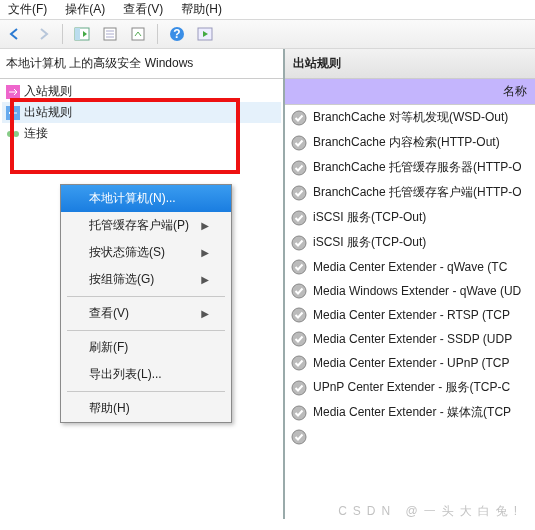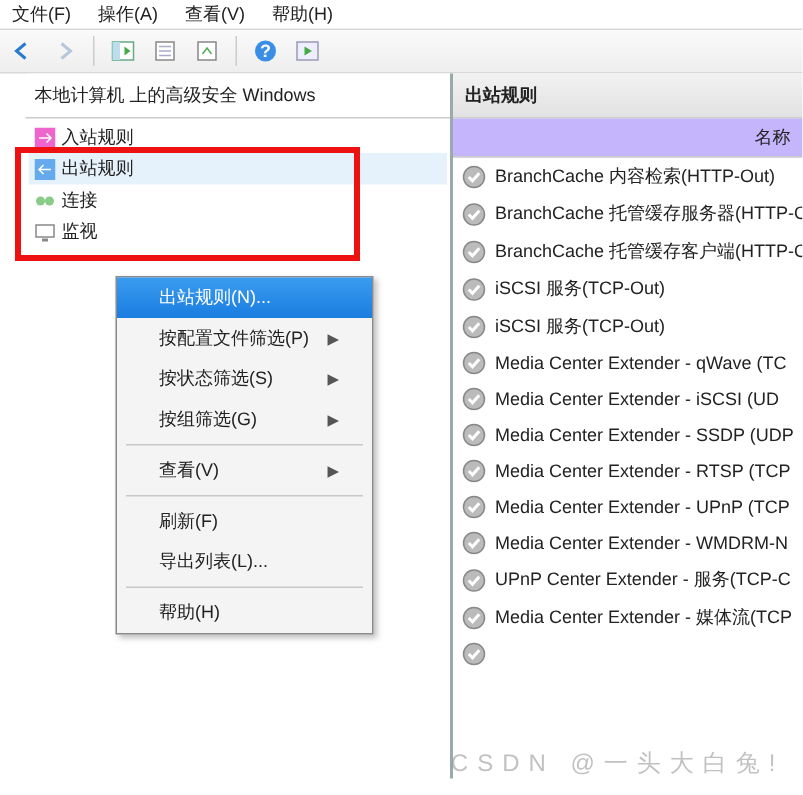--- a/index.html
+++ b/index.html
@@ -3,40 +3,40 @@
 <meta charset="utf-8">
 <style>
   *{box-sizing:border-box;margin:0;padding:0;font-family:"Microsoft YaHei","Segoe UI",Tahoma,sans-serif;font-size:12px;color:#222;}
   body{width:535px;height:530px;background:#fff;overflow:hidden;position:relative;}
   .menubar{display:flex;gap:18px;padding:1px 8px;background:#fff;}
   .menubar span{cursor:default;}
   .toolbar{display:flex;align-items:center;gap:6px;padding:2px 4px;border-top:1px solid #d8d8d8;border-bottom:1px solid #d8d8d8;background:linear-gradient(#fafafa,#eee);height:30px;}
   .toolbar .sep{width:1px;height:20px;background:#ccc;margin:0 2px;}
   .tool-btn{width:22px;height:22px;display:flex;align-items:center;justify-content:center;border:1px solid transparent;border-radius:2px;}  
   .body{position:relative;display:flex;height:calc(100% - 60px);}
-  .left-pane{width:285px;border-right:2px solid #9aa;background:#fff;position:relative;margin-left:17px;}
+  .left-pane{width:285px;border-right:2px solid #9aa;background:#fff;position:relative;}
   .tree-header{font-weight:400;padding:6px 6px;border-bottom:1px solid #ccc;white-space:nowrap;overflow:hidden;}
   .tree{padding:2px 2px;}
   .tree-item{display:flex;align-items:center;gap:4px;padding:2px 4px;white-space:nowrap;}
   .tree-icon{width:14px;height:14px;display:inline-block;}
   .sel{background:#e5f1fb;}
   .ctx-menu{position:absolute;left:60px;top:135px;width:172px;background:#f4f4f4;border:1px solid #8a8a8a;box-shadow:2px 2px 4px rgba(0,0,0,.25);z-index:20;}
   .ctx-item{padding:5px 22px 5px 28px;white-space:nowrap;display:flex;justify-content:space-between;align-items:center;}
   .ctx-item.highlight{background:linear-gradient(#3a9cf0,#1a7de0);color:#fff;}
   .ctx-item.highlight *{color:#fff;}
   .ctx-sep{height:1px;background:#c8c8c8;margin:3px 6px;}
   .arrow-right{margin-left:8px;font-size:10px;color:#555;}
   .redbox{position:absolute;left:10px;top:98px;width:230px;height:76px;border:4px solid #e11;z-index:30;pointer-events:none;}
   .right-pane{flex:1;display:flex;flex-direction:column;background:#fff;min-width:0;}
   .list-title{background:linear-gradient(#f2f2f2,#e2e2e2);padding:6px 8px;font-weight:700;border-bottom:1px solid #ccc;}
   .col-header{padding:4px 8px;border-bottom:1px solid #ccc;background:#c4b5fd;text-align:right;}
   .rules{flex:1;overflow:hidden;}
   .rule-row{display:flex;align-items:center;gap:6px;padding:4px 6px;white-space:nowrap;}
   .rule-icon{width:16px;height:16px;flex:0 0 16px;}
-  .watermark{position:absolute;right:12px;bottom:10px;font-size:16px;color:#999;opacity:.6;letter-spacing:6px;pointer-events:none;}
+  .watermark{position:absolute;right:12px;bottom:10px;font-size:12px;color:#999;opacity:.6;letter-spacing:6px;pointer-events:none;}
   svg{display:block;}
 </style>
 </head>
 <body>
 
 <div class="menubar">
   <span>文件(F)</span>
   <span>操作(A)</span>
   <span>查看(V)</span>
   <span>帮助(H)</span>
@@ -109,35 +109,28 @@
           </svg>
         <span>出站规则</span>
       </div>
       <div class="tree-item">
         <svg class="tree-icon" width="14" height="14">
             <circle cx="4" cy="7" r="3" fill="#8c8"></circle>
             <circle cx="10" cy="7" r="3" fill="#8c8"></circle>
           </svg>
         <span>连接</span>
       </div>
-      <div class="tree-item">
-        <svg class="tree-icon" width="14" height="14">
-            <rect x="1" y="2" width="12" height="8" fill="#fff" stroke="#888"></rect>
-            <rect x="5" y="11" width="4" height="2" fill="#888"></rect>
-          </svg>
-        <span>监视</span>
-      </div>
     </div>
 
     <div class="ctx-menu">
       <div class="ctx-item highlight">
-          <span>出站规则(N)...</span>
-        </div>
-      <div class="ctx-item">
-          <span>按配置文件筛选(P)</span>
+          <span>本地计算机(N)...</span>
+        </div>
+      <div class="ctx-item">
+          <span>托管缓存客户端(P)</span>
           <span class="arrow-right">▶</span>
         </div>
       <div class="ctx-item">
           <span>按状态筛选(S)</span>
           <span class="arrow-right">▶</span>
         </div>
       <div class="ctx-item">
           <span>按组筛选(G)</span>
           <span class="arrow-right">▶</span>
         </div>
@@ -162,20 +155,27 @@
 
   <div class="right-pane">
     <div class="list-title">出站规则</div>
     <div class="col-header">名称</div>
     <div class="rules" id="rules">
         <div class="rule-row">
           <svg class="rule-icon" width="16" height="16">
             <circle cx="8" cy="8" r="7" fill="#bbb" stroke="#888"></circle>
             <path d="M4.5 8 L7 10.5 L11.5 5.5" fill="none" stroke="#fff" stroke-width="2"></path>
           </svg>
+          <span>BranchCache 对等机发现(WSD-Out)</span>
+        </div>
+        <div class="rule-row">
+          <svg class="rule-icon" width="16" height="16">
+            <circle cx="8" cy="8" r="7" fill="#bbb" stroke="#888"></circle>
+            <path d="M4.5 8 L7 10.5 L11.5 5.5" fill="none" stroke="#fff" stroke-width="2"></path>
+          </svg>
           <span>BranchCache 内容检索(HTTP-Out)</span>
         </div>
         <div class="rule-row">
           <svg class="rule-icon" width="16" height="16">
             <circle cx="8" cy="8" r="7" fill="#bbb" stroke="#888"></circle>
             <path d="M4.5 8 L7 10.5 L11.5 5.5" fill="none" stroke="#fff" stroke-width="2"></path>
           </svg>
           <span>BranchCache 托管缓存服务器(HTTP-O</span>
         </div>
         <div class="rule-row">
@@ -204,55 +204,48 @@
             <circle cx="8" cy="8" r="7" fill="#bbb" stroke="#888"></circle>
             <path d="M4.5 8 L7 10.5 L11.5 5.5" fill="none" stroke="#fff" stroke-width="2"></path>
           </svg>
           <span>Media Center Extender - qWave (TC</span>
         </div>
         <div class="rule-row">
           <svg class="rule-icon" width="16" height="16">
             <circle cx="8" cy="8" r="7" fill="#bbb" stroke="#888"></circle>
             <path d="M4.5 8 L7 10.5 L11.5 5.5" fill="none" stroke="#fff" stroke-width="2"></path>
           </svg>
-          <span>Media Center Extender - iSCSI (UD</span>
+          <span>Media Windows Extender - qWave (UD</span>
+        </div>
+        <div class="rule-row">
+          <svg class="rule-icon" width="16" height="16">
+            <circle cx="8" cy="8" r="7" fill="#bbb" stroke="#888"></circle>
+            <path d="M4.5 8 L7 10.5 L11.5 5.5" fill="none" stroke="#fff" stroke-width="2"></path>
+          </svg>
+          <span>Media Center Extender - RTSP (TCP</span>
         </div>
         <div class="rule-row">
           <svg class="rule-icon" width="16" height="16">
             <circle cx="8" cy="8" r="7" fill="#bbb" stroke="#888"></circle>
             <path d="M4.5 8 L7 10.5 L11.5 5.5" fill="none" stroke="#fff" stroke-width="2"></path>
           </svg>
           <span>Media Center Extender - SSDP (UDP</span>
         </div>
         <div class="rule-row">
           <svg class="rule-icon" width="16" height="16">
             <circle cx="8" cy="8" r="7" fill="#bbb" stroke="#888"></circle>
             <path d="M4.5 8 L7 10.5 L11.5 5.5" fill="none" stroke="#fff" stroke-width="2"></path>
           </svg>
-          <span>Media Center Extender - RTSP (TCP</span>
-        </div>
-        <div class="rule-row">
-          <svg class="rule-icon" width="16" height="16">
-            <circle cx="8" cy="8" r="7" fill="#bbb" stroke="#888"></circle>
-            <path d="M4.5 8 L7 10.5 L11.5 5.5" fill="none" stroke="#fff" stroke-width="2"></path>
-          </svg>
           <span>Media Center Extender - UPnP (TCP</span>
         </div>
         <div class="rule-row">
           <svg class="rule-icon" width="16" height="16">
             <circle cx="8" cy="8" r="7" fill="#bbb" stroke="#888"></circle>
             <path d="M4.5 8 L7 10.5 L11.5 5.5" fill="none" stroke="#fff" stroke-width="2"></path>
           </svg>
-          <span>Media Center Extender - WMDRM-N</span>
-        </div>
-        <div class="rule-row">
-          <svg class="rule-icon" width="16" height="16">
-            <circle cx="8" cy="8" r="7" fill="#bbb" stroke="#888"></circle>
-            <path d="M4.5 8 L7 10.5 L11.5 5.5" fill="none" stroke="#fff" stroke-width="2"></path>
-          </svg>
           <span>UPnP Center Extender - 服务(TCP-C</span>
         </div>
         <div class="rule-row">
           <svg class="rule-icon" width="16" height="16">
             <circle cx="8" cy="8" r="7" fill="#bbb" stroke="#888"></circle>
             <path d="M4.5 8 L7 10.5 L11.5 5.5" fill="none" stroke="#fff" stroke-width="2"></path>
           </svg>
           <span>Media Center Extender - 媒体流(TCP</span>
         </div>
         <div class="rule-row">

